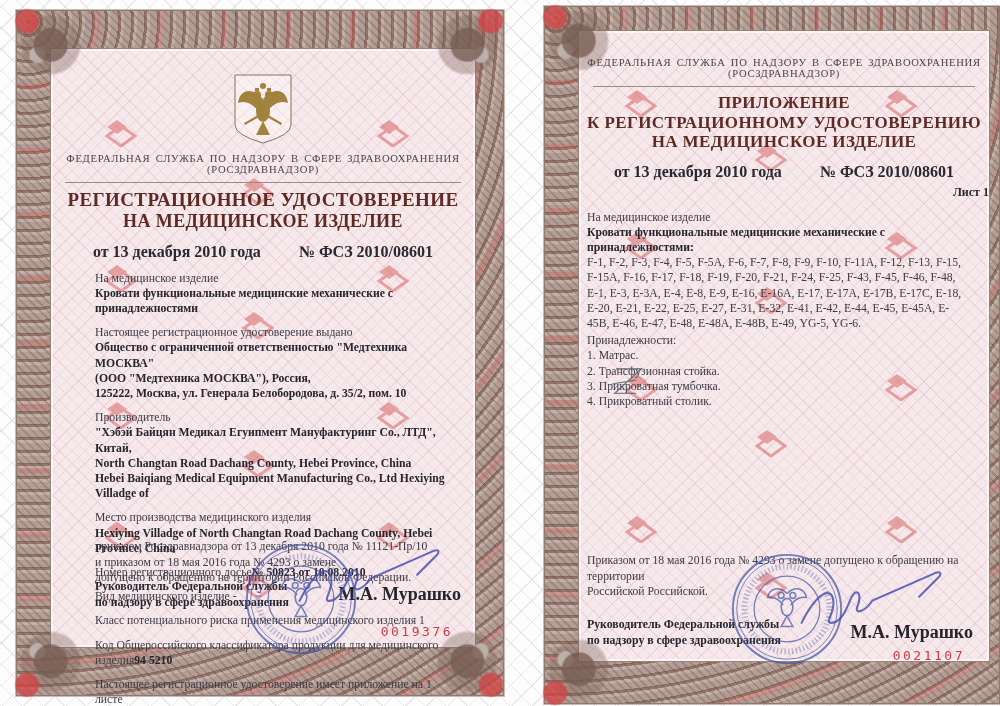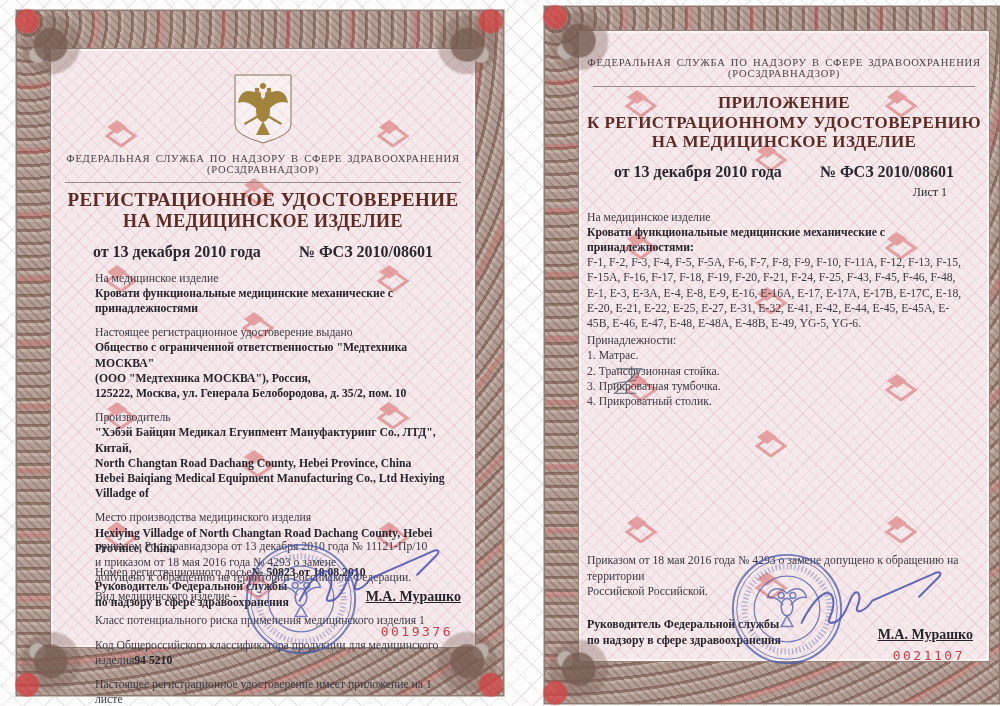--- a/index.html
+++ b/index.html
@@ -44,31 +44,31 @@
   .wm{position:absolute; width:40px; height:28px; opacity:.45; z-index:1;}
   .content{position:relative; z-index:2; text-align:center; color:#3c3a44;}
   .emblem{display:block; margin:24px auto 8px;}
   .agency{font-size:10.6px; letter-spacing:.7px; word-spacing:2px; color:#49424a;}
   .rule{height:1px; background:#9a8a84; margin:7px 14px 6px;}
   .doc-title{font-weight:bold; color:#5d2b24; font-size:19px; letter-spacing:.4px; line-height:1.15;}
   .doc-title.t2{font-size:18px;}
   .doc-title.rt{font-size:17px;}
   .date-row{font-weight:bold; color:#2a2931; font-size:16px; margin-top:11px;}
   .date-row .num{margin-left:38px;}
-  .sheet{font-weight:normal; font-size:12px; color:#2a2931; text-align:right; padding-right:42px; margin-top:4px;}
+  .sheet{font-weight:bold; font-size:12px; color:#2a2931; text-align:right; margin-top:4px;}
   .body{text-align:left; font-size:11.7px; line-height:1.3; margin-top:10px;}
   .body-l{padding:0 14px 0 44px;}
   .body-r{padding:0 26px 0 8px;}
   .lbl{color:#3c3a44;}
   .b{font-weight:bold; color:#26242c;}
   .sect{margin-top:9px;}
   .b-inline{font-weight:bold; color:#26242c; margin-left:0;}
   .orders{position:absolute; z-index:2; text-align:left; font-size:11.7px; line-height:1.3; color:#3c3a44;}
   .sig-label{position:absolute; z-index:2; text-align:left; font-weight:bold; font-size:11.8px; line-height:1.35; color:#26242c;}
-  .sig-name{position:absolute; z-index:3; font-weight:bold; font-size:14px; color:#26242c;text-decoration:underline;}
+  .sig-name{position:absolute; z-index:3; font-weight:bold; font-size:18px; color:#26242c;}
   .serial{position:absolute; z-index:3; font-family:"DejaVu Sans Mono",monospace; font-size:13px; letter-spacing:2.5px; color:#cb3c45;}
   .stamp{position:absolute; z-index:3;}
   .signature{position:absolute; z-index:4;}
   .zmark{position:absolute; z-index:3;}
   .hidden-defs{position:absolute; width:0; height:0; overflow:hidden;}
 </style>
 </head>
 <body>
 
 <svg class="hidden-defs" aria-hidden="true">

